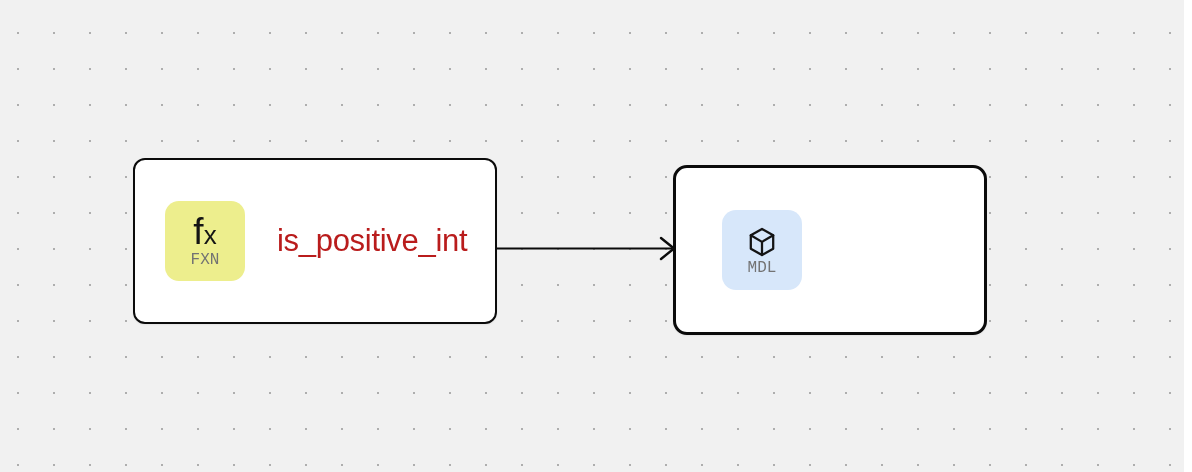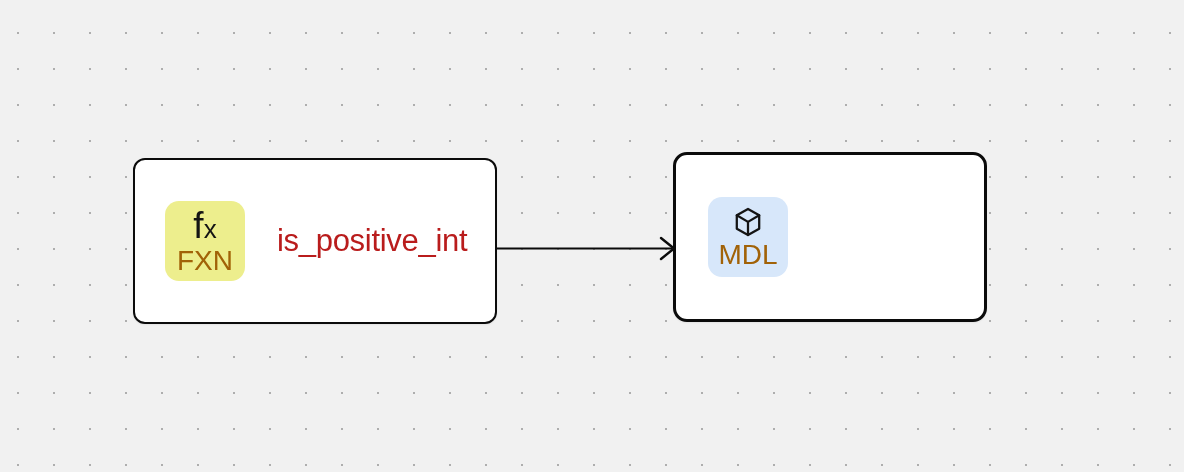--- a/index.html
+++ b/index.html
@@ -35,25 +35,25 @@
     box-shadow: 0 1px 2px rgba(0,0,0,0.06);
   }
   .node-default {
     left: 133px; top: 158px;
     width: 364px; height: 166px;
     border: 2px solid #0b0b0b;
     border-radius: 12px;
     padding-left: 30px;
   }
   .node-selected {
-    left: 673px; top: 152px;
+    left: 673px; top: 165px;
     width: 314px; height: 170px;
     border: 3.5px solid #0b0b0b;
     border-radius: 14px;
-    padding-left: 32px;
+    padding-left: 46px;
   }
   .badge {
     width: 80px; height: 80px;
     border-radius: 14px;
     flex: 0 0 auto;
     display: flex;
     flex-direction: column;
     align-items: center;
     justify-content: center;
     gap: 2px;
@@ -69,24 +69,24 @@
     font-size: 37px;
     font-weight: 500;
     font-family: "Liberation Sans", sans-serif;
   }
   .fx-x {
     font-size: 26px;
     font-weight: 500;
     font-family: "Liberation Sans", sans-serif;
   }
   .badge-label {
-    font-family: Liberation Sans, sans-serif;
-    font-size: 28px;
+    font-family: Liberation Mono, monospace;
+    font-size: 16px;
     line-height: 1.05;
-    color: #a16207;
+    color: #737373;
     letter-spacing: 0px;
   }
   .cube-icon-svg {
     display: block;
     width: 32px;
     height: 32px;
     margin-top: 2px;
   }
   .node-label {
     margin-left: 32px;

